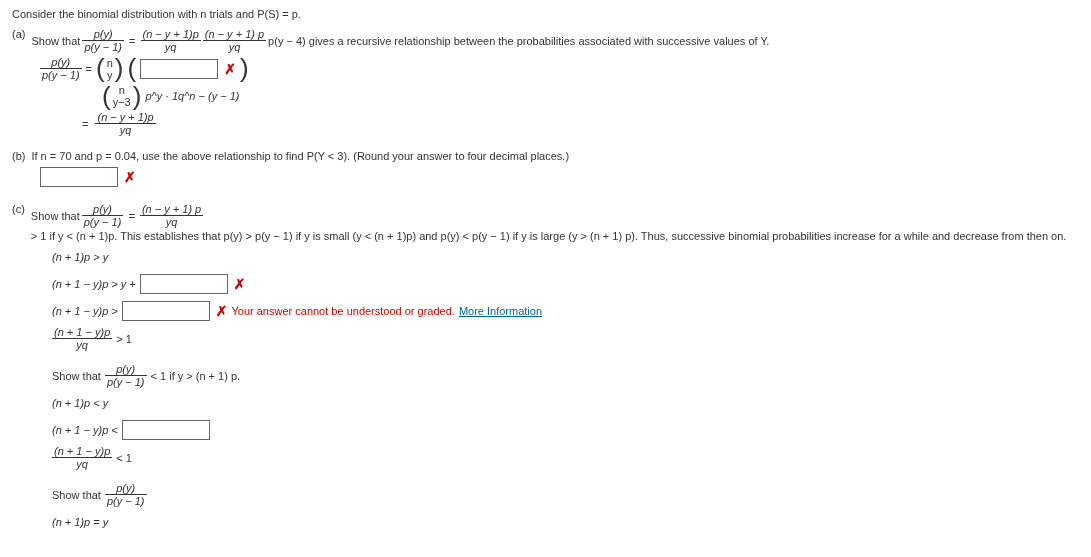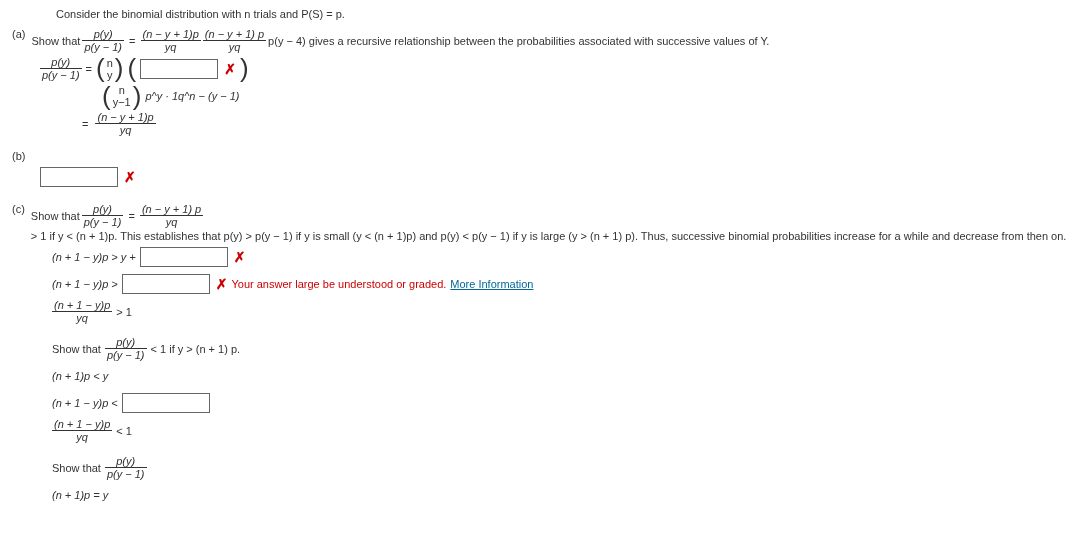--- a/index.html
+++ b/index.html
@@ -5,21 +5,20 @@
   body {
     font-family: Arial, sans-serif;
     font-size: 11px;
     color: #333;
     margin: 0;
     padding: 8px 12px;
     background: #fff;
   }
   .problem-intro {
     margin-bottom: 8px;
-    margin-left: 44px;
   }
   .part {
     margin-bottom: 14px;
   }
   .frac {
     display: inline-block;
     vertical-align: middle;
     text-align: center;
     font-size: 11px;
   }
@@ -118,38 +117,39 @@
     <span class="big-paren">(</span>
     <input class="answer-box small" style="">
     <span class="xmark">✗</span>
     <span class="big-paren">)</span>
   </div>
   <div class="eq-line" style="margin-left:90px;">
     <span class="paren-block">
       <span class="big-paren">(</span>
       <span class="frac">
         <span class="num" style="border:none">n</span>
-        <span class="den">y−1</span>
+        <span class="den">y−3</span>
       </span>
       <span class="big-paren">)</span>
     </span>
     <span class="italic">p^y · 1q^n − (y − 1)</span>
   </div>
   <div class="eq-line" style="margin-left:70px;">
     <span>=&nbsp;</span>
     <span class="frac">
       <span class="num italic">(n − y + 1)p</span>
       <span class="den italic">yq</span>
     </span>
   </div>
 </div>
 
 <div class="part">
   <div style="display:flex;align-items:flex-start;gap:6px;">
     <span>(b)</span>
+    <span>If n = 70 and p = 0.04, use the above relationship to find P(Y &lt; 3). (Round your answer to four decimal places.)</span>
   </div>
   <div class="eq-line">
     <input class="answer-box small" style="">
     <span class="xmark">✗</span>
   </div>
 </div>
 
 <div class="part">
   <div style="display:flex;align-items:flex-start;gap:6px;">
     <span>(c)</span>
@@ -161,30 +161,31 @@
       </span>
       <span>&nbsp;=&nbsp;</span>
       <span class="frac">
         <span class="num italic">(n − y + 1) p</span>
         <span class="den italic">yq</span>
       </span>
       <span> &gt; 1 if y &lt; (n + 1)p. This establishes that p(y) &gt; p(y − 1) if y is small (y &lt; (n + 1)p) and p(y) &lt; p(y − 1) if y is large (y &gt; (n + 1) p). Thus, successive binomial probabilities increase for a while and decrease from then on.</span>
     </span>
   </div>
 
+  <div class="eq-line sub-indent italic">(n + 1)p  &gt;  y</div>
   <div class="eq-line sub-indent">
     <span class="italic">(n + 1 − y)p  &gt;  y + </span>
     <input class="answer-box med" style="">
     <span class="xmark">✗</span>
   </div>
   <div class="eq-line sub-indent">
     <span class="italic">(n + 1 − y)p  &gt; </span>
     <input class="answer-box med" style="">
     <span class="xmark">✗</span>
-    <span class="err-msg">Your answer large be understood or graded. </span>
+    <span class="err-msg">Your answer cannot be understood or graded. </span>
     <span class="link">More Information</span>
   </div>
   <div class="eq-line sub-indent">
     <span class="frac">
       <span class="num italic">(n + 1 − y)p</span>
       <span class="den italic">yq</span>
     </span>
     <span>  &gt;  1</span>
   </div>
 

